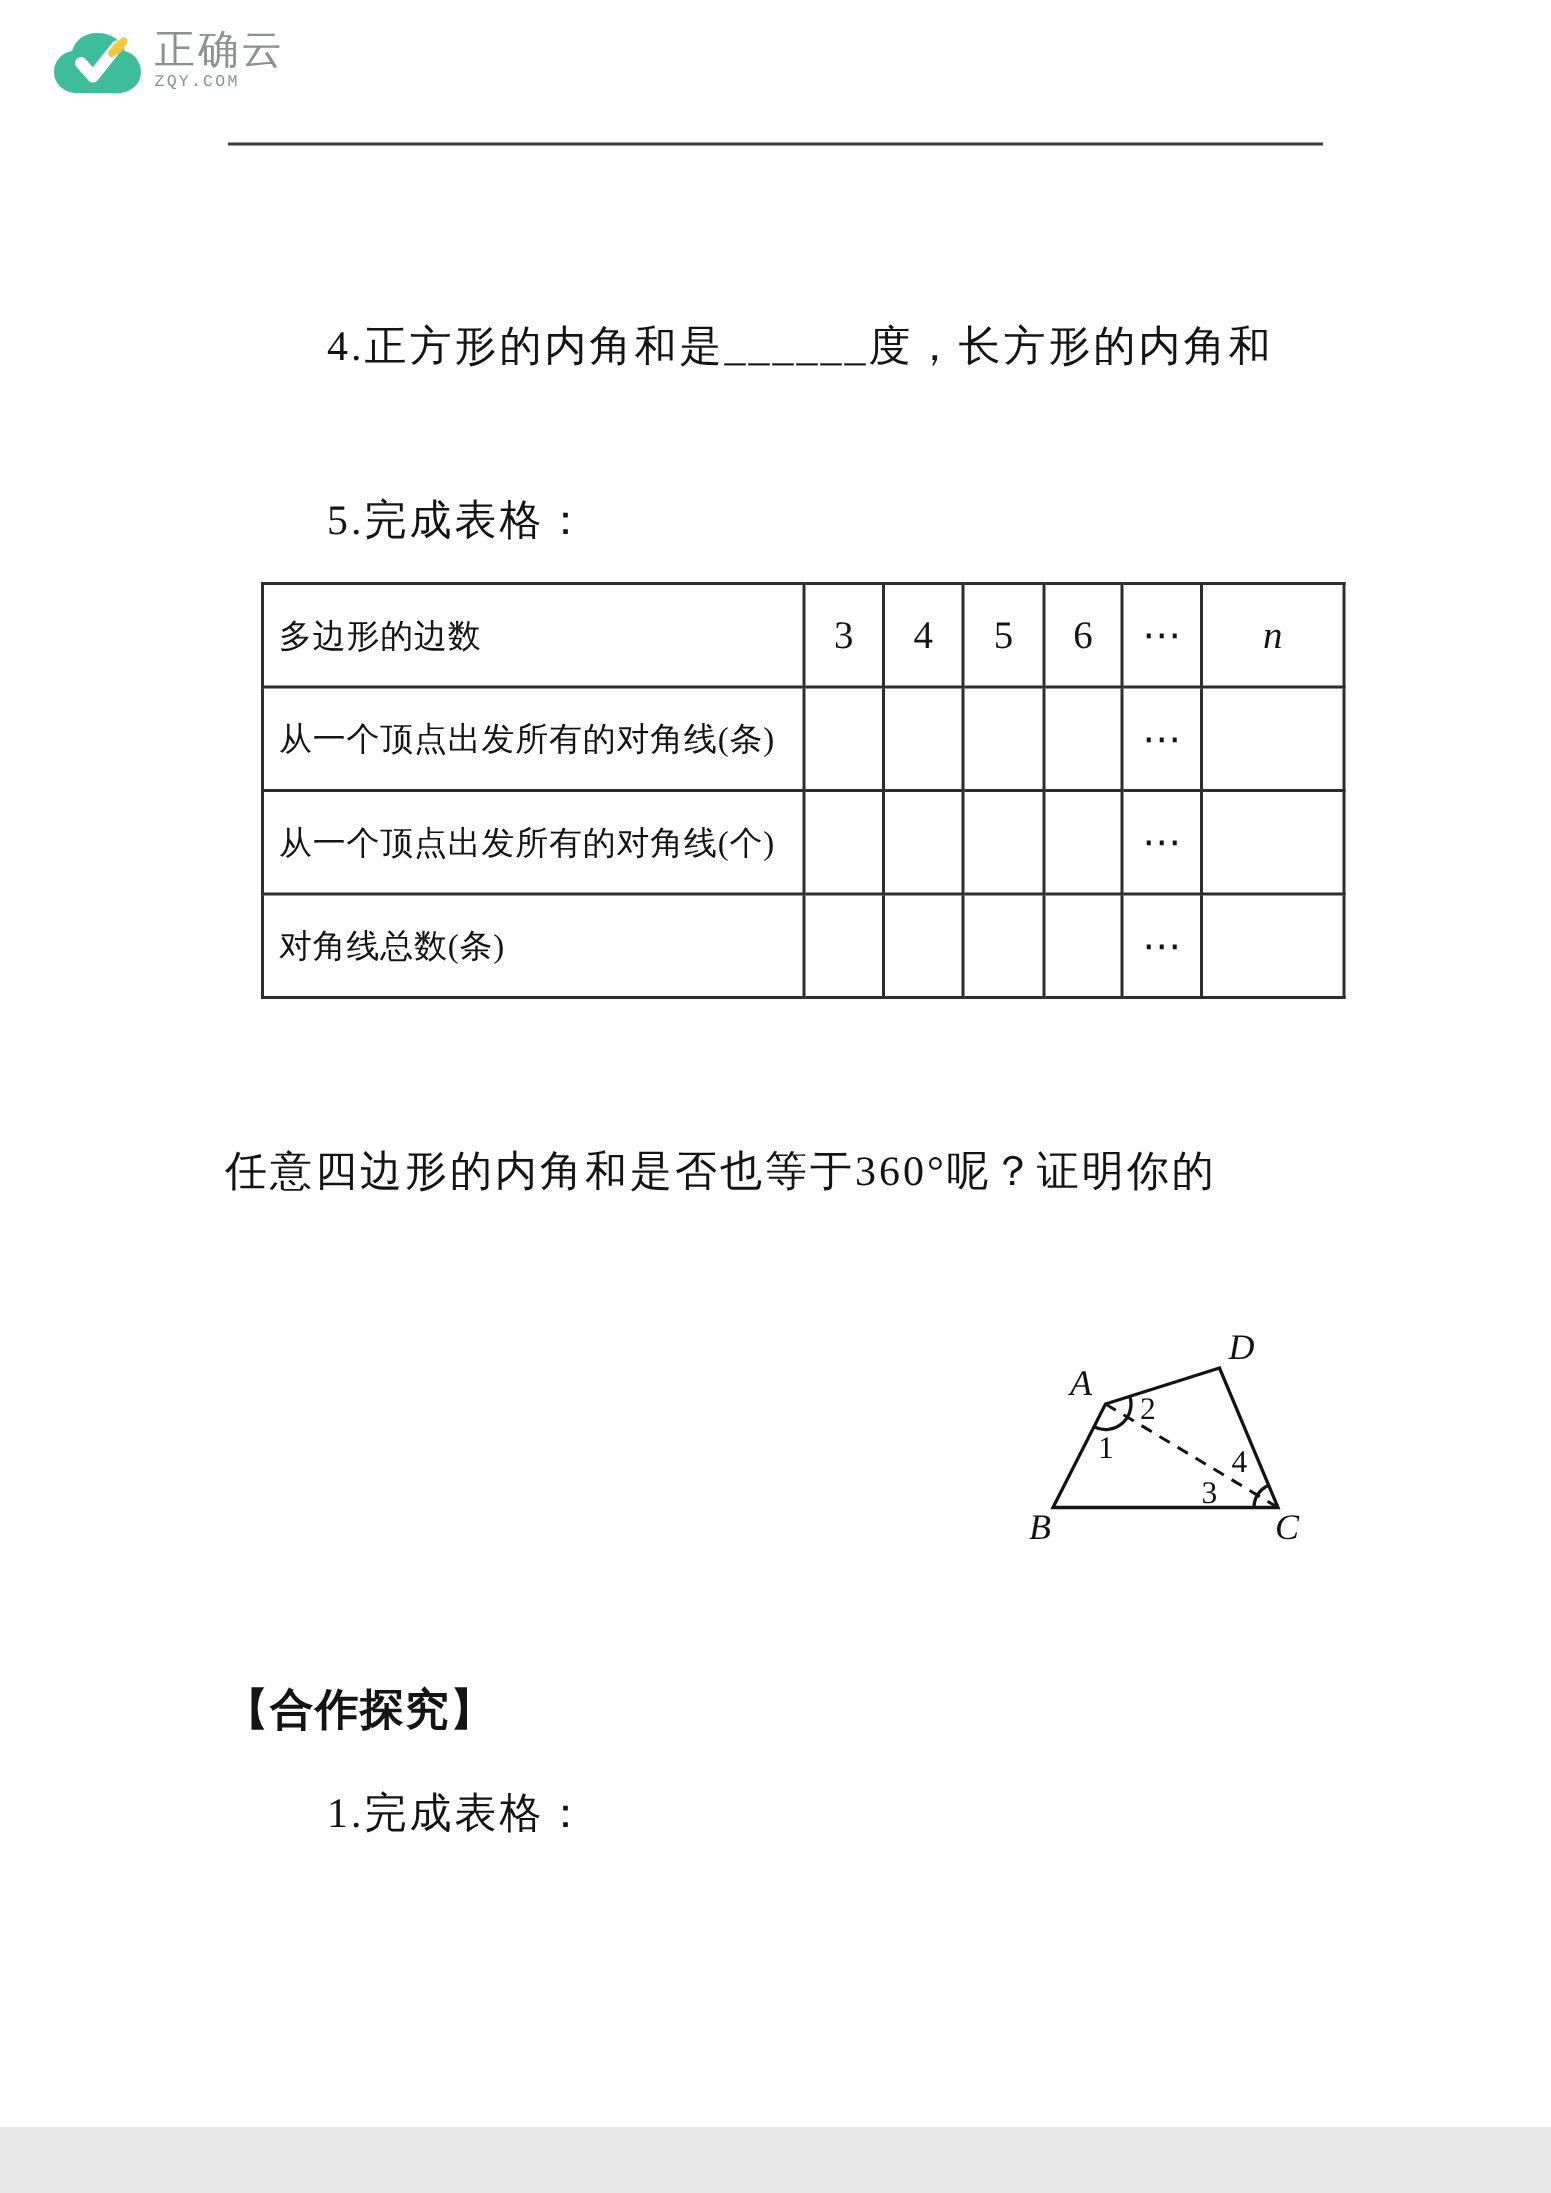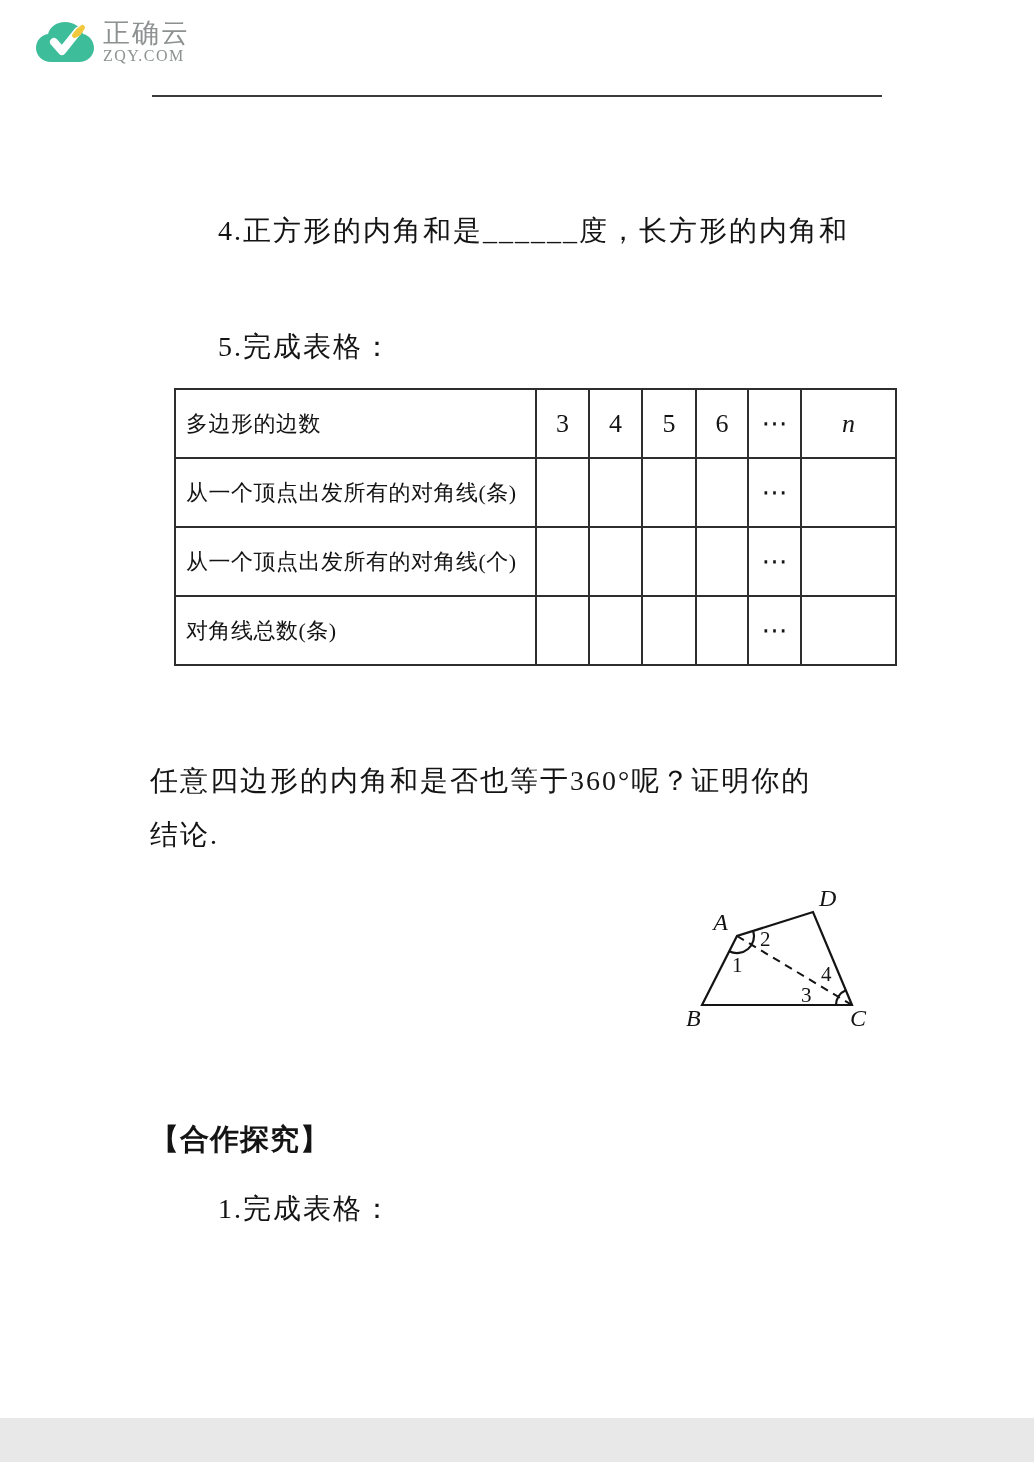--- a/index.html
+++ b/index.html
@@ -11,21 +11,21 @@
     background: #ffffff;
     font-family: "Liberation Serif", "DejaVu Serif", serif;
     color: #141414;
     overflow: hidden;
   }
   
   .logo { position: absolute; left: 34px; top: 14px; display: flex; align-items: center; }
   .logo-cloud { width: 62px; height: 54px; }
   .logo-text { margin-left: 7px; color: #8d9191; }
   .logo-brand { font-size: 27px; line-height: 28px; letter-spacing: 2px; font-family: "Liberation Sans", "DejaVu Sans", sans-serif; }
-  .logo-domain { font-size: 16px; line-height: 17px; letter-spacing: 1.5px; font-family: Liberation Serif, serif; }
+  .logo-domain { font-size: 11px; line-height: 17px; letter-spacing: 1.5px; font-family: Liberation Mono, monospace; }
   
   .rule { position: absolute; left: 152px; top: 95px; width: 730px; height: 2px; background: #3c3c3c; }
   
   .line {
     position: absolute;
     left: 150px;
     width: 740px;
     font-size: 28px;
     letter-spacing: 2px;
     white-space: nowrap;
@@ -135,21 +135,20 @@
           <td></td>
           <td></td>
           <td></td>
           <td>⋯</td>
           <td></td>
         </tr>
       </tbody>
   </table>
 
   <div class="line q6b">任意四边形的内角和是否也等于360°呢？证明你的</div>
-  <div class="line q6c">结论.</div>
 
   <svg class="diagram" width="205" height="150" viewBox="0 0 205 150">
 
     <polygon points="24,119 59,50 135,26 174,119" fill="none" stroke="#141414" stroke-width="2.2"></polygon>
 
     <line x1="59" y1="50" x2="174" y2="119" stroke="#141414" stroke-width="2" stroke-dasharray="8 6"></line>
 
     <path d="M 51.3 65.2 A 17 17 0 0 0 75.2 44.9" fill="none" stroke="#141414" stroke-width="2.2"></path>
 
     <path d="M 158 119 A 16 16 0 0 1 167.8 104.2" fill="none" stroke="#141414" stroke-width="2.2"></path>

